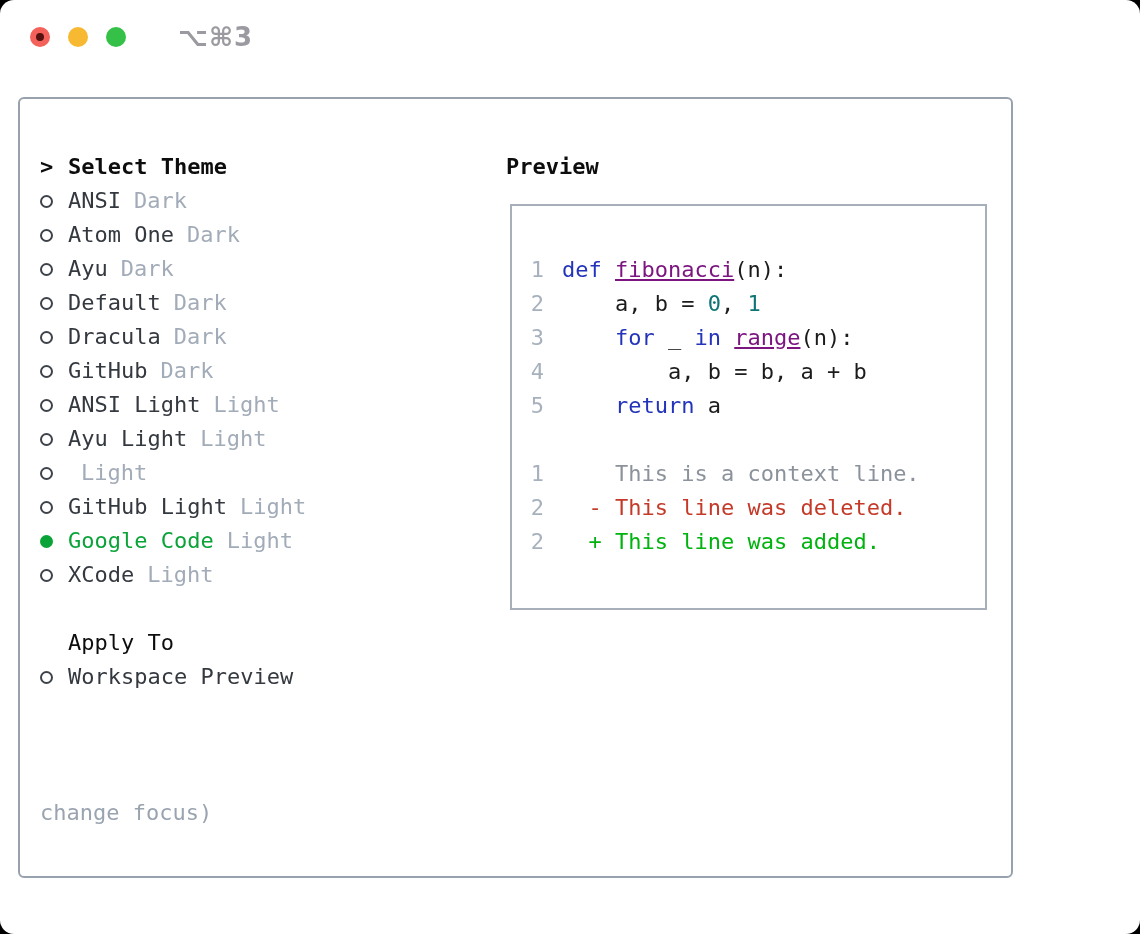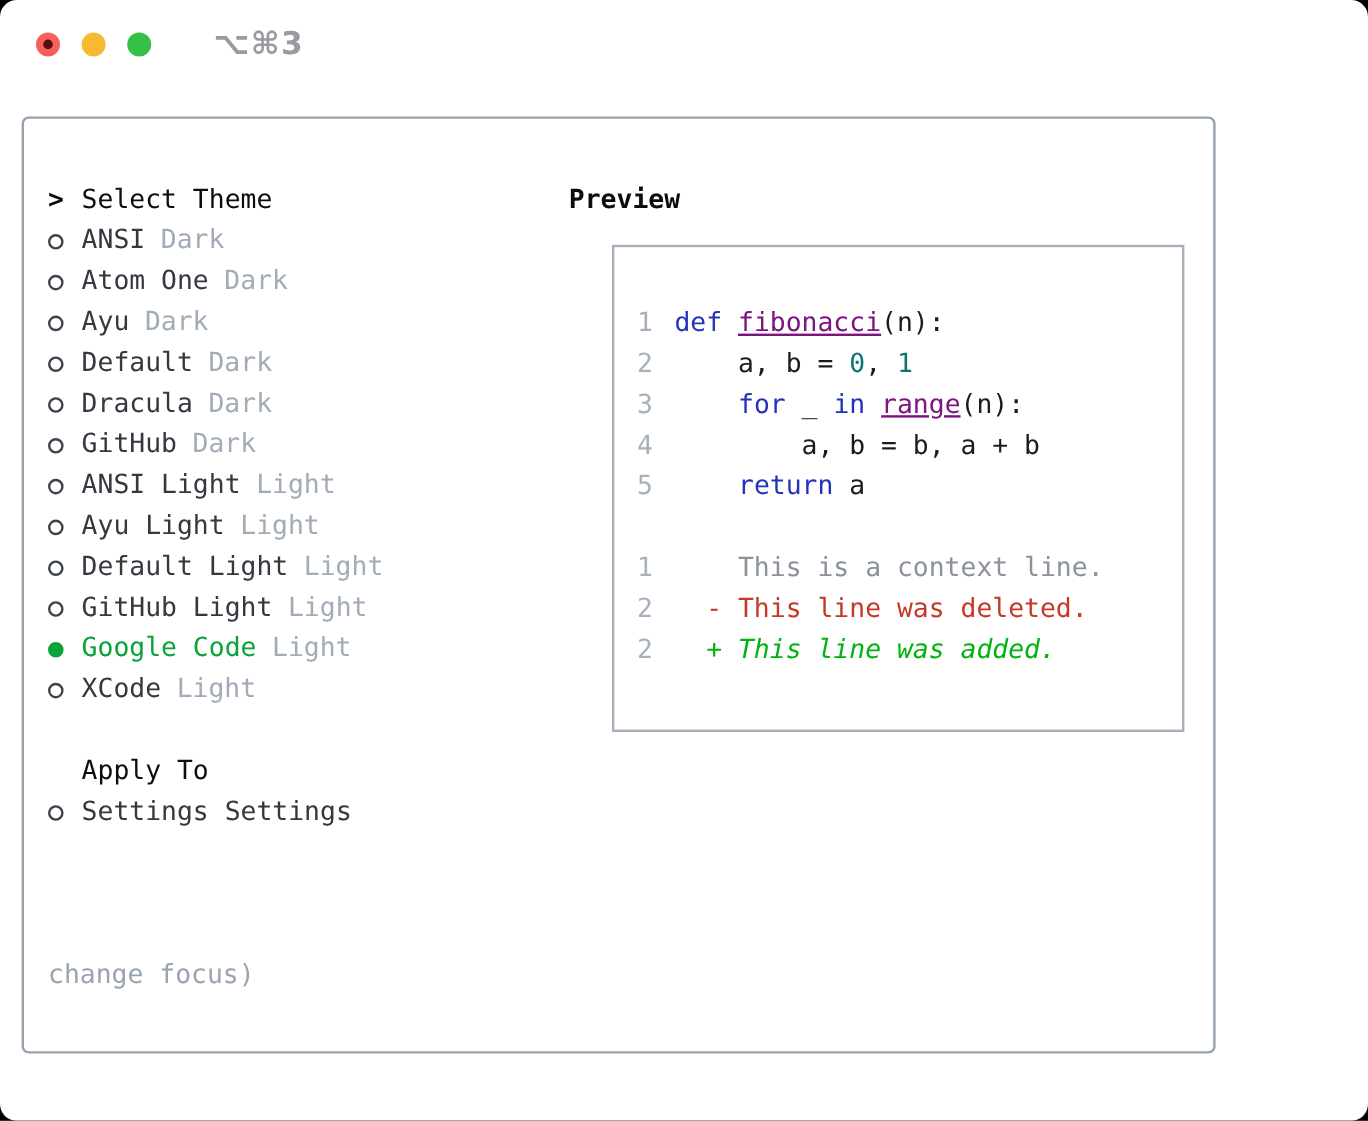--- a/index.html
+++ b/index.html
@@ -48,57 +48,57 @@
   .left-col {
     position: absolute; left: 20px; top: 51px; width: 440px;
     font-size: 22px; line-height: 34px; color: var(--item_name);
   }
   .row { display: flex; align-items: center; height: 34px; white-space: pre; }
   .marker {
     width: 28px; flex: 0 0 28px; display: inline-flex;
     align-items: center; justify-content: flex-start;
   }
   .prefix { font-weight: bold; color: var(--text_strong); }
-  .title-text { font-weight: normal; color: var(--text_strong); }
+  .title-text { font-weight: bold; color: var(--text_strong); }
   .subtitle-text { color: var(--text_strong); }
   .circle {
     width: 13px; height: 13px; border-radius: 50%;
     border: 2px solid var(--circle_outline);
     display: inline-block;
   }
   .circle.sel { background: var(--ui_green); border-color: var(--ui_green); }
   .name { color: var(--item_name); }
   .name.sel { color: var(--ui_green); }
   .variant { color: var(--variant_tag); margin-left: 13px; }
   .spacer { height: 34px; }
   .hint { color: var(--muted); font-size: 22px; line-height: 34px; white-space: pre; }
   
   .preview-title {
-    position: absolute; left: 454px; top: 51px; height: 34px; line-height: 34px;
+    position: absolute; left: 486px; top: 51px; height: 34px; line-height: 34px;
     font-size: 22px; font-weight: bold; color: var(--text_strong);
   }
   .preview-box {
     position: absolute; left: 490px; top: 105px;
     width: 477px; height: 406px;
     border: 2px solid var(--box_border);
     padding: 47px 0 0 16px;
     overflow: hidden;
   }
   .code-line { display: flex; height: 34px; line-height: 34px; font-size: 22px; white-space: pre; }
   .lineno {
     width: 16px; flex: 0 0 16px; text-align: right; margin-right: 18px;
     color: var(--lineno);
   }
   .tok-kw   { color: var(--kw); }
   .tok-fn   { color: var(--fn); text-decoration: underline; }
   .tok-num  { color: var(--lit); }
   .tok-pl   { color: var(--plain); }
   .tok-ctx  { color: var(--ctx); }
   .tok-del  { color: var(--del); }
-  .tok-add  { color: var(--add); font-style: italic; }
+  .tok-add  { color: var(--add); }
 </style>
 </head>
 <body>
 
 <div class="window">
   <div class="titlebar">
     <span class="light red">
         <span class="dot"></span>
       </span>
     <span class="light yellow"></span>
@@ -115,35 +115,35 @@
 
       <div id="theme-list">
           <div class="row"><span class="marker"><span class="circle"></span></span><span class="name">ANSI</span><span class="variant">Dark</span></div>
           <div class="row"><span class="marker"><span class="circle"></span></span><span class="name">Atom One</span><span class="variant">Dark</span></div>
           <div class="row"><span class="marker"><span class="circle"></span></span><span class="name">Ayu</span><span class="variant">Dark</span></div>
           <div class="row"><span class="marker"><span class="circle"></span></span><span class="name">Default</span><span class="variant">Dark</span></div>
           <div class="row"><span class="marker"><span class="circle"></span></span><span class="name">Dracula</span><span class="variant">Dark</span></div>
           <div class="row"><span class="marker"><span class="circle"></span></span><span class="name">GitHub</span><span class="variant">Dark</span></div>
           <div class="row"><span class="marker"><span class="circle"></span></span><span class="name">ANSI Light</span><span class="variant">Light</span></div>
           <div class="row"><span class="marker"><span class="circle"></span></span><span class="name">Ayu Light</span><span class="variant">Light</span></div>
-          <div class="row"><span class="marker"><span class="circle"></span></span><span class="name">Default Light</span><span class="variant">Light</span></div>
+          <div class="row"><span class="marker"><span class="circle"></span></span><span class="variant">Light</span></div>
           <div class="row"><span class="marker"><span class="circle"></span></span><span class="name">GitHub Light</span><span class="variant">Light</span></div>
           <div class="row"><span class="marker"><span class="circle sel"></span></span><span class="name sel">Google Code</span><span class="variant">Light</span></div>
           <div class="row"><span class="marker"><span class="circle"></span></span><span class="name">XCode</span><span class="variant">Light</span></div>
         </div>
 
       <div class="spacer"></div>
 
       <div class="row">
         <span class="marker"></span>
         <span class="subtitle-text">Apply To</span>
       </div>
 
       <div id="apply-list">
-          <div class="row"><span class="marker"><span class="circle"></span></span><span class="name">Settings Settings</span></div>
+          <div class="row"><span class="marker"><span class="circle"></span></span><span class="name">Workspace Preview</span></div>
         </div>
 
       <div class="spacer"></div>
 
       <div class="hint">
         <div>change focus)</div>
       </div>
     </div>
 
     <div class="preview-title">Preview</div>

